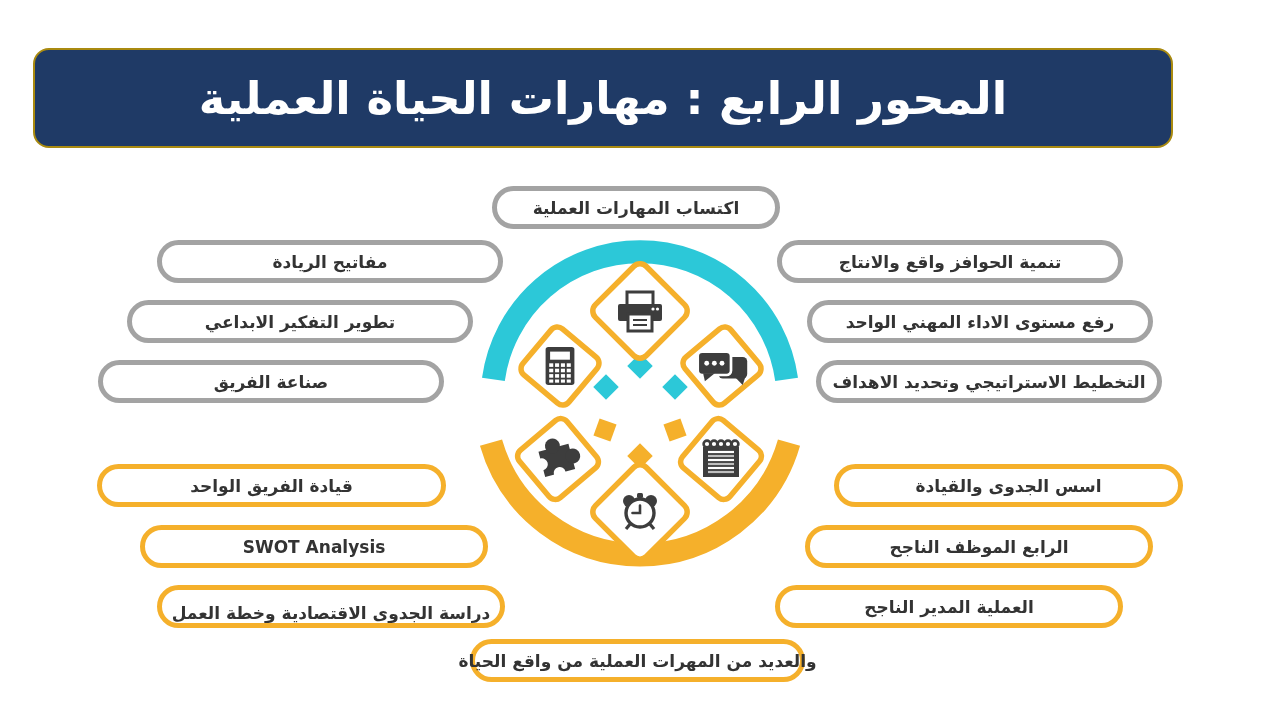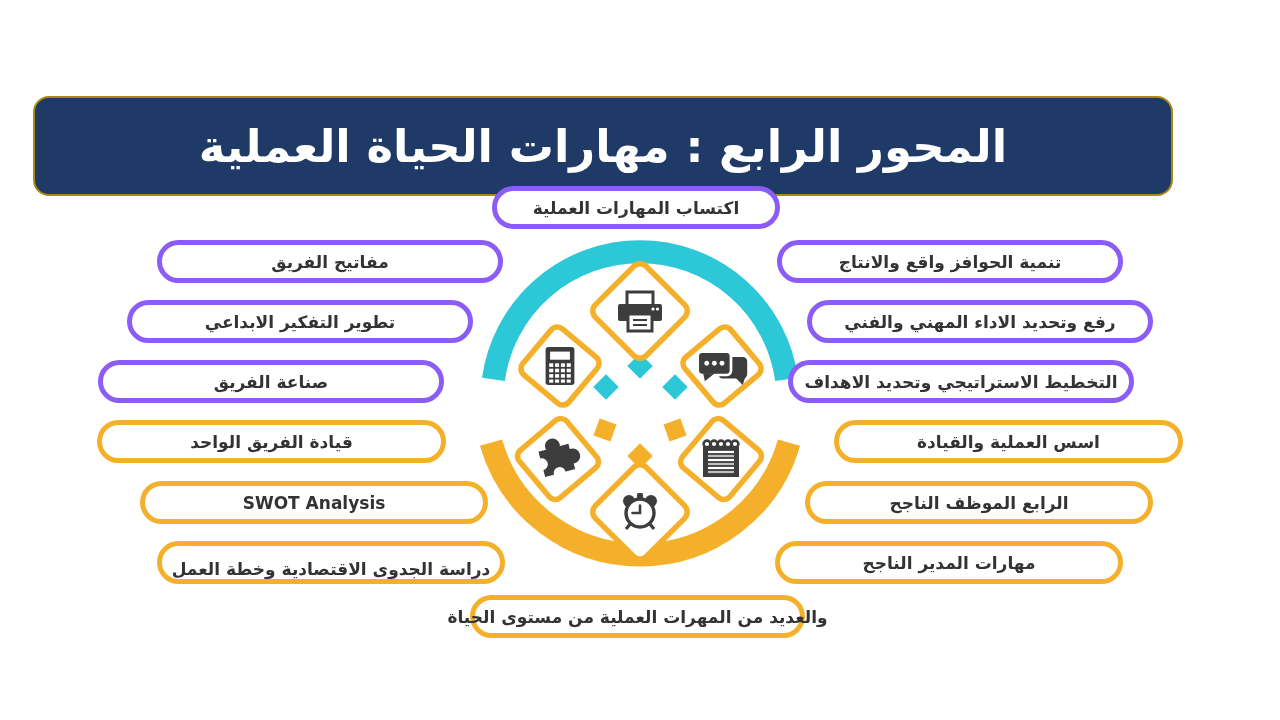--- a/index.html
+++ b/index.html
@@ -5,33 +5,32 @@
   html,body{margin:0;padding:0;}
   body{
     width:1280px;height:720px;position:relative;overflow:hidden;
     background:#ffffff;font-family:"DejaVu Sans",sans-serif;
   }
   .banner{
     position:absolute;left:33px;top:48px;width:1140px;height:100px;
     background:#1f3a66;border:2px solid #a98a10;border-radius:16px;
     display:flex;align-items:center;justify-content:center;
     box-sizing:border-box;
-    margin-top:48px;
   }
   .banner h1{
     margin:0;color:#ffffff;font-size:45px;font-weight:bold;
     font-family:"DejaVu Sans",sans-serif;letter-spacing:0px;white-space:nowrap;
   }
   .pill{
     position:absolute;height:43px;box-sizing:border-box;background:#ffffff;
-    border:5px solid #8b5cf6;border-radius:22px;
+    border:5px solid #a3a3a3;border-radius:22px;
     display:flex;align-items:center;justify-content:center;
     font-size:17px;font-weight:bold;color:#333333;white-space:nowrap;
   }
-  .pill.amber{border-color:#f5b02b;}
+  .pill.amber{border-color:#f5b02b;margin-top:44px;}
   .pill .lbl{padding:0 14px;}
   .diagram-svg{position:absolute;left:0;top:0;}
 </style>
 </head>
 <body>
 
 <div class="banner">
   <h1 dir="rtl">المحور الرابع : مهارات الحياة العملية</h1>
 </div>
 
@@ -139,21 +138,21 @@
     <circle r="14" fill="#ffffff" stroke="#3d3d3d" stroke-width="3.4"></circle>
     <path d="M 0 -7.5 L 0 0 L -7.5 0" fill="none" stroke="#3d3d3d" stroke-width="2.6" stroke-linecap="round"></path>
   </g>
 </svg>
 
 <div class="pill" style="left:492px;top:186px;width:288px;">
   <span class="lbl" dir="auto">اكتساب المهارات العملية</span>
 </div>
 
 <div class="pill" style="left:157px;top:240px;width:346px;">
-  <span class="lbl" dir="auto">مفاتيح الفريق</span>
+  <span class="lbl" dir="auto">مفاتيح الريادة</span>
 </div>
 <div class="pill" style="left:127px;top:300px;width:346px;">
   <span class="lbl" dir="auto">تطوير التفكير الابداعي</span>
 </div>
 <div class="pill" style="left:98px;top:360px;width:346px;">
   <span class="lbl" dir="auto">صناعة الفريق</span>
 </div>
 <div class="pill amber" style="left:97px;top:420px;width:349px;">
   <span class="lbl" dir="auto">قيادة الفريق الواحد</span>
 </div>
@@ -161,30 +160,30 @@
   <span class="lbl" dir="auto">SWOT Analysis</span>
 </div>
 <div class="pill amber" style="left:157px;top:541px;width:348px;align-items:flex-end;">
   <span class="lbl" dir="auto">دراسة الجدوى الاقتصادية وخطة العمل</span>
 </div>
 
 <div class="pill" style="left:777px;top:240px;width:346px;">
   <span class="lbl" dir="auto">تنمية الحوافز واقع والانتاج</span>
 </div>
 <div class="pill" style="left:807px;top:300px;width:346px;">
-  <span class="lbl" dir="auto">رفع وتحديد الاداء المهني والفني</span>
+  <span class="lbl" dir="auto">رفع مستوى الاداء المهني الواحد</span>
 </div>
-<div class="pill" style="left:788px;top:360px;width:346px;">
+<div class="pill" style="left:816px;top:360px;width:346px;">
   <span class="lbl" dir="auto">التخطيط الاستراتيجي وتحديد الاهداف</span>
 </div>
 <div class="pill amber" style="left:834px;top:420px;width:349px;">
-  <span class="lbl" dir="auto">اسس العملية والقيادة</span>
+  <span class="lbl" dir="auto">اسس الجدوى والقيادة</span>
 </div>
 <div class="pill amber" style="left:805px;top:481px;width:348px;">
   <span class="lbl" dir="auto">الرابع الموظف الناجح</span>
 </div>
 <div class="pill amber" style="left:775px;top:541px;width:348px;">
-  <span class="lbl" dir="auto">مهارات المدير الناجح</span>
+  <span class="lbl" dir="auto">العملية المدير الناجح</span>
 </div>
 
 <div class="pill amber" style="left:470px;top:595px;width:335px;">
-  <span class="lbl" dir="auto">والعديد من المهرات العملية من مستوى الحياة</span>
+  <span class="lbl" dir="auto">والعديد من المهرات العملية من واقع الحياة</span>
 </div>
 
 </body></html>

